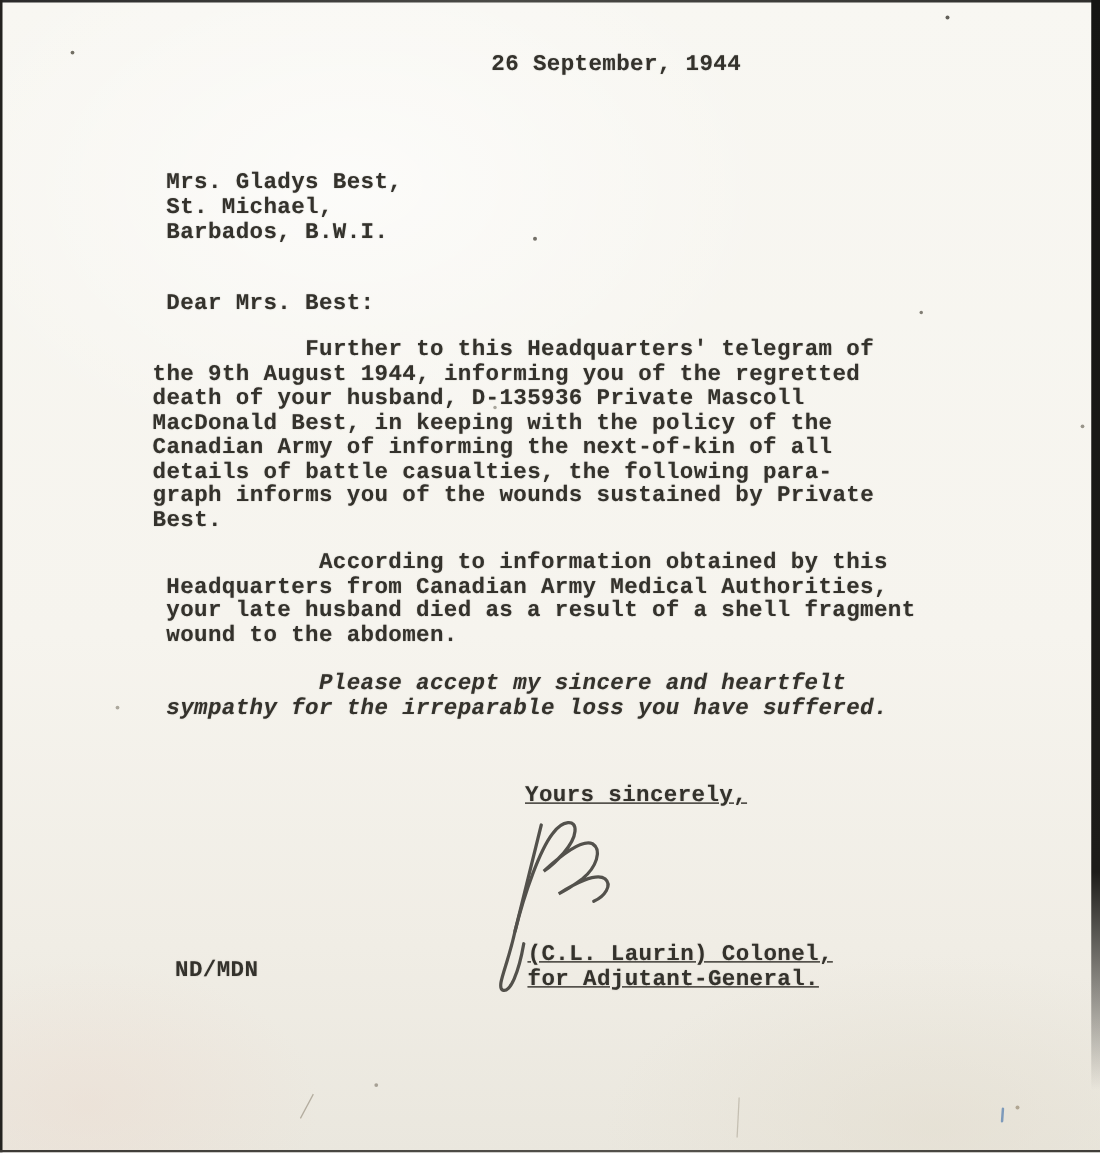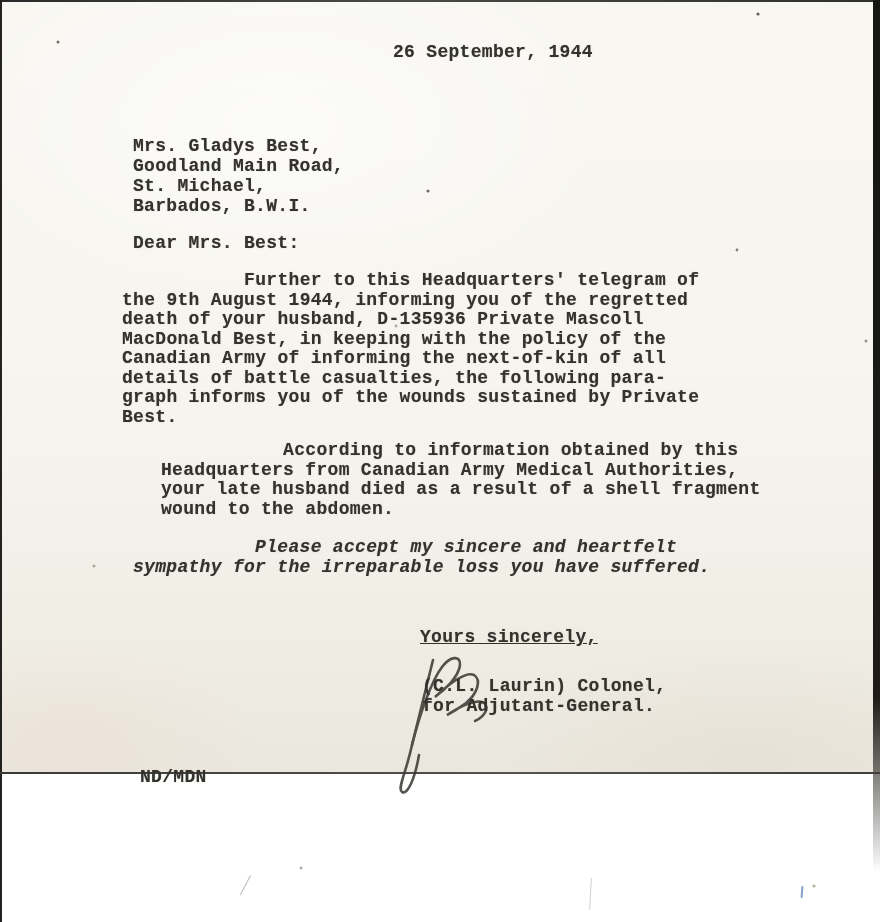--- a/index.html
+++ b/index.html
@@ -7,21 +7,21 @@
     --ink:#34322c;
     --edge:#1c1c1c;
   }
   html,body{margin:0;padding:0;}
   body{
     width:880px;height:922px;overflow:hidden;
     font-family:"Liberation Mono","DejaVu Sans Mono",monospace;
     background:#fff;
   }
   .scan{
-    position:relative;width:880px;height:774px;
+    position:relative;width:880px;height:922px;
     background:
       radial-gradient(ellipse 55% 35% at 32% 16%, rgba(255,255,255,.6), rgba(255,255,255,0) 70%),
       radial-gradient(ellipse 30% 18% at 8% 96%, rgba(236,219,208,.45), rgba(236,219,208,0) 70%),
       radial-gradient(ellipse 40% 20% at 85% 98%, rgba(226,220,206,.55), rgba(226,220,206,0) 75%),
       linear-gradient(180deg,#f8f7f2 0%,#f6f4ee 55%,#f0ede5 82%,#eae7de 100%);
   }
   
   .edge-top{position:absolute;left:0;top:0;width:880px;height:2px;background:linear-gradient(90deg,#2a2a2a,#4a4a46 45%,#2f2f2d);}
   .edge-left{position:absolute;left:0;top:0;width:2px;height:922px;background:#23221f;}
   .edge-right{position:absolute;right:0;top:0;width:7px;height:872px;background:linear-gradient(180deg,#151513 0%,#1d1c19 80%,rgba(29,28,25,0) 100%);}
@@ -37,24 +37,24 @@
     text-shadow:0 0 1px rgba(52,50,44,.4);
   }
   .tline{white-space:pre;}
   .addr{line-height:20px;}
   .sigblock{line-height:20px;}
 
   .date-line{left:393px;top:43px;}
   .address{left:133px;top:136px;}
   .salutation{left:133px;top:234px;}
   .para-1{left:122px;top:271px;font-family:Liberation Mono, monospace;}
-  .para-2{left:133px;top:441px;margin-left:28px;}
+  .para-2{left:133px;top:441px;}
   .para-3{left:133px;top:538px;font-style:italic;}
   .closing{left:420px;top:628px;text-decoration:underline;}
-  .sigtext{left:422px;top:676px;}
+  .sigtext{left:422px;top:754px;text-decoration:underline;}
   .initials{left:140px;top:768px;text-align:right;}
 
   .sig-svg{position:absolute;left:385px;top:645px;width:170px;height:155px;}
 
   
   .speck{position:absolute;left:0;top:0;width:2px;height:2px;border-radius:50%;background:transparent;
     box-shadow:
       57px 41px 0 0.5px rgba(80,76,64,.8),
       427px 190px 0 0.6px rgba(70,66,56,.75),
       736px 249px 0 0.4px rgba(80,76,64,.7),
@@ -81,21 +81,20 @@
 
   <div class="speck"></div>
   <div class="blue-mark"></div>
   <div class="scratch-1"></div>
   <div class="scratch-2"></div>
 
   <div class="type date-line">26 September, 1944</div>
 
   <div class="type address addr">
       <div class="tline">Mrs. Gladys Best,</div>
-      <div class="tline">Goodland Main Road,</div>
       <div class="tline">St. Michael,</div>
       <div class="tline">Barbados, B.W.I.</div>
     </div>
 
   <div class="type salutation">Dear Mrs. Best:</div>
 
   <div class="type para-1">
       <div class="tline">           Further to this Headquarters' telegram of</div>
       <div class="tline">the 9th August 1944, informing you of the regretted</div>
       <div class="tline">death of your husband, D-135936 Private Mascoll</div>

